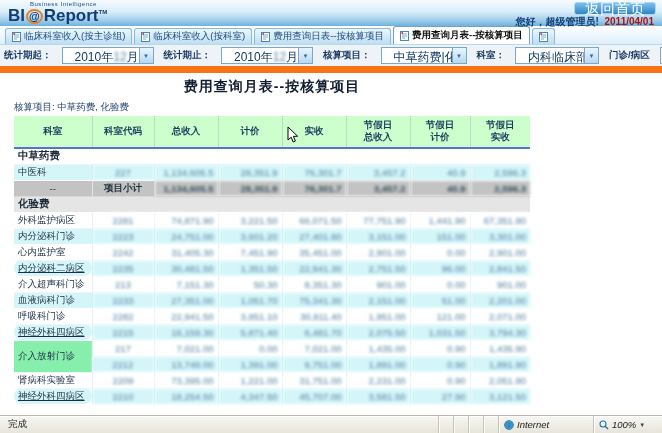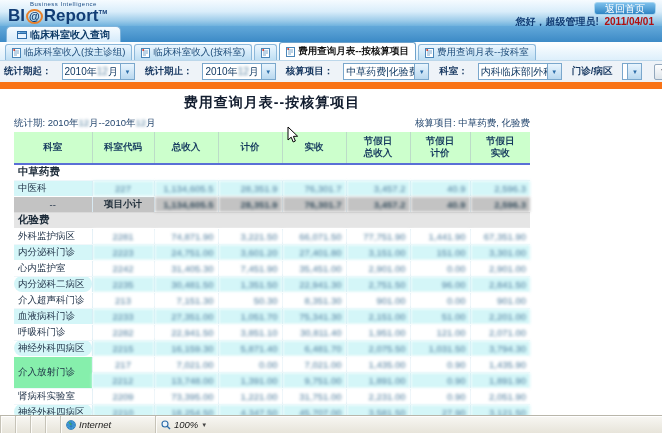--- a/index.html
+++ b/index.html
@@ -5,40 +5,40 @@
   html,body{margin:0;padding:0;background:#fff;}
   .screen{position:relative;width:662px;height:433px;overflow:hidden;background:#fff;
           font-family:"Liberation Sans","DejaVu Sans",sans-serif;-webkit-font-smoothing:antialiased;}
   
   .banner{position:relative;height:26px;background:linear-gradient(to bottom,#f6fbff 0%,#d9edfa 45%,#9ccbe9 80%,#6fb2de 100%);}
   .logo{position:absolute;left:8px;top:1px;line-height:1;color:#123d75;}
   .logo .tagline{font-size:6px;color:#1b4d86;margin-left:22px;letter-spacing:.5px;}
   .logo .big{font-size:17px;font-weight:bold;letter-spacing:0;}
   .logo .at{color:#0f3a6e;border:2px solid #e8802a;border-radius:50%;font-size:11px;padding:0 1px;margin:0 1px;display:inline-block;transform:translateY(-1px);}
   .logo sup{font-size:6px;}
-  .home-btn{position:absolute;right:6px;top:2px;height:13px;padding:0 10px;font-size:10px;line-height:11px;
+  .home-btn{position:absolute;right:6px;top:2px;height:13px;padding:0 10px;font-size:15px;line-height:11px;
             color:#fff;background:linear-gradient(#7cc0ec,#2f85c4);border:1px solid #a9d6f0;border-radius:3px;cursor:pointer;}
   .greeting{position:absolute;right:8px;top:15px;font-size:10px;font-weight:bold;color:#123d75;}
   .greeting .date{color:#b01010;margin-left:3px;margin-top:27px;}
   
   .l1strip{height:16px;background:linear-gradient(to bottom,#63a9da,#3c8ac6);position:relative;}
   .l1tab{position:absolute;left:6px;bottom:0;height:15px;display:inline-flex;align-items:center;gap:3px;
          padding:0 10px;background:linear-gradient(#f7fcff,#d4eafa);border:1px solid #7fb3da;border-bottom:none;
          border-radius:5px 5px 0 0;font-size:10px;font-weight:bold;color:#0d3a66;cursor:pointer;}
   
   .l2row{height:18px;background:linear-gradient(#feffff,#ddeffb);display:flex;align-items:flex-end;gap:2px;padding:0 0 0 5px;border-bottom:1px solid #bcd7ea;}
   .l2tab{display:inline-flex;align-items:center;gap:3px;height:15px;padding:0 6px;font-size:9.5px;color:#1a4a78;
          background:linear-gradient(#ecf7ff,#bedef3);border:1px solid #8cb8da;border-bottom:none;border-radius:3px 3px 0 0;cursor:pointer;white-space:nowrap;}
   .l2tab.active{background:#fff;font-weight:bold;color:#111;border-color:#6fa3cc;height:17px;}
   
   .filterbar{height:21px;display:flex;align-items:center;gap:10px;padding:0 4px;background:#eef3f8;
              border-bottom:7px solid #f97316;font-size:9.5px;white-space:nowrap;}
   .flabel{font-weight:bold;color:#15365f;}
   .combo{display:inline-flex;align-items:stretch;height:15px;border:1px solid #7aa7cc;background:#fff;}
-  .combo .val{flex:1;padding:1px 2px 0;font-size:10px;color:#123a63;overflow:hidden;}
+  .combo .val{flex:1;padding:1px 12px 0;font-size:12px;color:#123a63;overflow:hidden;}
   .combo .arrow{width:13px;background:linear-gradient(#e9f5fe,#b9d8ef);border-left:1px solid #7aa7cc;
                 color:#2b6ca8;font-size:6px;display:flex;align-items:center;justify-content:center;}
   .fbtn{height:16px;padding:0 6px;font-size:9.5px;border:1px solid #93a8bd;border-radius:2px;
         background:linear-gradient(#fefefe,#dde4ea);color:#223;cursor:pointer;font-weight:bold;}
   
   .report{margin:5px 0 0 14px;width:516px;}
   .rtitle{text-align:center;font-size:14px;font-weight:bold;color:#111c2e;letter-spacing:1px;}
   .subhead{display:flex;justify-content:space-between;font-size:9.5px;color:#24466e;margin:5px 0 2px;}
   table{border-collapse:collapse;width:516px;table-layout:fixed;border-bottom:1px solid #9fc3da;}
   thead th{background:#ccffcc;font-size:9.5px;font-weight:bold;color:#153a5e;padding:3px 0;line-height:1.3;
@@ -50,21 +50,21 @@
   tr.r-white td{background:#fff;border-bottom:1px solid #f0f7fa;}
   tr.grp-white td{background:#fff;font-weight:bold;font-size:10.5px;color:#1b2a38;border-bottom:1px solid #eef6fa;}
   tr.grp-cyan td{background:#e5e5e5;font-weight:bold;font-size:10.5px;color:#1b2a38;border-bottom:1px solid #fff;}
   tr.subtotal td{background:#c3c3c3;border-bottom:1px solid #d9d9d9;}
   tr.subtotal .stlabel{font-weight:bold;text-align:center;color:#22303c;}
   tr.subtotal .dash{text-align:center;}
   .code{text-align:center;}
   .num{text-align:right;}
   .redacted{filter:blur(1.7px);color:#4f7d9d;}
   tr.subtotal .redacted{color:#39505f;}
-  .linkcell{cursor:pointer;border-radius:8px;}
+  .linkcell{text-decoration:underline;cursor:pointer;border-radius:8px;}
   
   .statusbar{position:absolute;left:0;right:0;bottom:0;height:17px;background:linear-gradient(#f8f7f3,#e7e4da);
              border-top:1px solid #b9b6aa;box-shadow:inset 0 1px 0 #fff;display:flex;align-items:center;font-size:9.5px;color:#222;}
   .sb-left{padding:0 8px;flex:1;}
   .sb-pane{height:100%;display:flex;align-items:center;gap:3px;padding:0 5px;border-left:1px solid #c6c3b8;box-shadow:inset 1px 0 0 #fdfcf9;font-style:italic;}
   .sb-pane.empty{width:14px;padding:0;}
   .caret{font-size:6px;color:#444;}
   
   .cursor{position:absolute;left:287px;top:126px;z-index:50;pointer-events:none;}
 </style>
@@ -78,30 +78,20 @@
       <div class="tagline">Business Intelligence</div>
       <div class="big"><span>BI</span><span class="at">@</span><span>Report</span><sup>TM</sup></div>
     </div>
     <button class="home-btn">返回首页</button>
     <div class="greeting">
       <span>您好，超级管理员!</span>
       <span class="date">2011/04/01</span>
     </div>
   </div>
 
-  <div class="l1strip">
-    <div class="l1tab">
-      <svg width="10" height="10" viewBox="0 0 10 10">
-          <rect x="0.5" y="1.5" width="9" height="7" fill="#e8f4ff" stroke="#2d6ca8"></rect>
-          <rect x="0.5" y="1.5" width="9" height="2" fill="#5d9fd4" stroke="#2d6ca8"></rect>
-          <circle cx="2" cy="2.5" r="0.6" fill="#fff"></circle>
-        </svg>
-      <span>临床科室收入查询</span>
-    </div>
-  </div>
 
   <div class="l2row" id="l2tabs">
       <div class="l2tab">
         <svg width="9" height="10" viewBox="0 0 9 10">
           <rect x="0.5" y="0.5" width="8" height="9" fill="#fff" stroke="#4a86b8"></rect>
           <line x1="2" y1="3" x2="7" y2="3" stroke="#7aa7cc"></line>
           <line x1="2" y1="5" x2="7" y2="5" stroke="#7aa7cc"></line>
           <line x1="2" y1="7" x2="5" y2="7" stroke="#7aa7cc"></line>
           <circle cx="2.2" cy="2" r="1" fill="#d23a2a"></circle>
         </svg>
@@ -118,40 +108,40 @@
         <span>临床科室收入(按科室)</span>
       </div>
       <div class="l2tab">
         <svg width="9" height="10" viewBox="0 0 9 10">
           <rect x="0.5" y="0.5" width="8" height="9" fill="#fff" stroke="#4a86b8"></rect>
           <line x1="2" y1="3" x2="7" y2="3" stroke="#7aa7cc"></line>
           <line x1="2" y1="5" x2="7" y2="5" stroke="#7aa7cc"></line>
           <line x1="2" y1="7" x2="5" y2="7" stroke="#7aa7cc"></line>
           <circle cx="2.2" cy="2" r="1" fill="#d23a2a"></circle>
         </svg>
+        <span>费用查询日表--按核算项目</span>
       </div>
       <div class="l2tab active">
         <svg width="9" height="10" viewBox="0 0 9 10">
           <rect x="0.5" y="0.5" width="8" height="9" fill="#fff" stroke="#4a86b8"></rect>
           <line x1="2" y1="3" x2="7" y2="3" stroke="#7aa7cc"></line>
           <line x1="2" y1="5" x2="7" y2="5" stroke="#7aa7cc"></line>
           <line x1="2" y1="7" x2="5" y2="7" stroke="#7aa7cc"></line>
           <circle cx="2.2" cy="2" r="1" fill="#d23a2a"></circle>
         </svg>
         <span>费用查询月表--按核算项目</span>
       </div>
       <div class="l2tab">
         <svg width="9" height="10" viewBox="0 0 9 10">
           <rect x="0.5" y="0.5" width="8" height="9" fill="#fff" stroke="#4a86b8"></rect>
           <line x1="2" y1="3" x2="7" y2="3" stroke="#7aa7cc"></line>
           <line x1="2" y1="5" x2="7" y2="5" stroke="#7aa7cc"></line>
           <line x1="2" y1="7" x2="5" y2="7" stroke="#7aa7cc"></line>
           <circle cx="2.2" cy="2" r="1" fill="#d23a2a"></circle>
         </svg>
-        <span>费用查询月表--按科室</span>
       </div>
     </div>
 
   <div class="filterbar">
     <span class="flabel">统计期起：</span>
     <div class="combo" style="width:90px">
       <span class="val"><span>2010年</span><span class="redacted">12</span><span>月</span></span>
       <span class="arrow">▼</span>
     </div>
     <span class="flabel">统计期止：</span>
@@ -177,21 +167,20 @@
     <span id="fbtns" style="display:inline-flex;gap:3px;margin-left:2px;">
         <button class="fbtn">计算</button>
         <button class="fbtn">导出</button>
         <button class="fbtn">打印</button>
       </span>
   </div>
 
   <div class="report">
     <div class="rtitle">费用查询月表--按核算项目</div>
     <div class="subhead">
-      <span><span>统计期: 2010年</span><span class="redacted">12</span><span>月--2010年</span><span class="redacted">12</span><span>月</span></span>
       <span>核算项目: 中草药费, 化验费</span>
     </div>
     <table id="report-table">
       <colgroup>
         <col style="width:78px">
           <col style="width:62px">
           <col style="width:64px">
           <col style="width:64px">
         <col style="width:64px">
           <col style="width:64px">
@@ -357,20 +346,21 @@
             <td class="num redacted">45,707.00</td>
             <td class="num redacted">3,581.50</td>
             <td class="num redacted">27.90</td>
             <td class="num redacted">3,121.50</td>
           </tr>
         </tbody>
     </table>
   </div>
 
   <div class="statusbar">
+    <span class="sb-left">完成</span>
     <span class="sb-pane empty"></span>
     <span class="sb-pane empty"></span>
     <span class="sb-pane empty"></span>
     <span class="sb-pane empty"></span>
     <span class="sb-pane" style="width:84px">
       <svg width="10" height="10" viewBox="0 0 10 10">
           <circle cx="5" cy="5" r="4.5" fill="#4aa3e0" stroke="#1d6aa8" stroke-width="0.6"></circle>
           <path d="M0.5 5h9 M5 0.5v9 M1.6 2.5c2 1.2 4.8 1.2 6.8 0 M1.6 7.5c2-1.2 4.8-1.2 6.8 0" stroke="#1d6aa8" stroke-width="0.6" fill="none"></path>
           <path d="M3 2.2c1.4.8 1 2.2 2.5 2.6" stroke="#3fae52" stroke-width="1.1" fill="none"></path>
         </svg>

